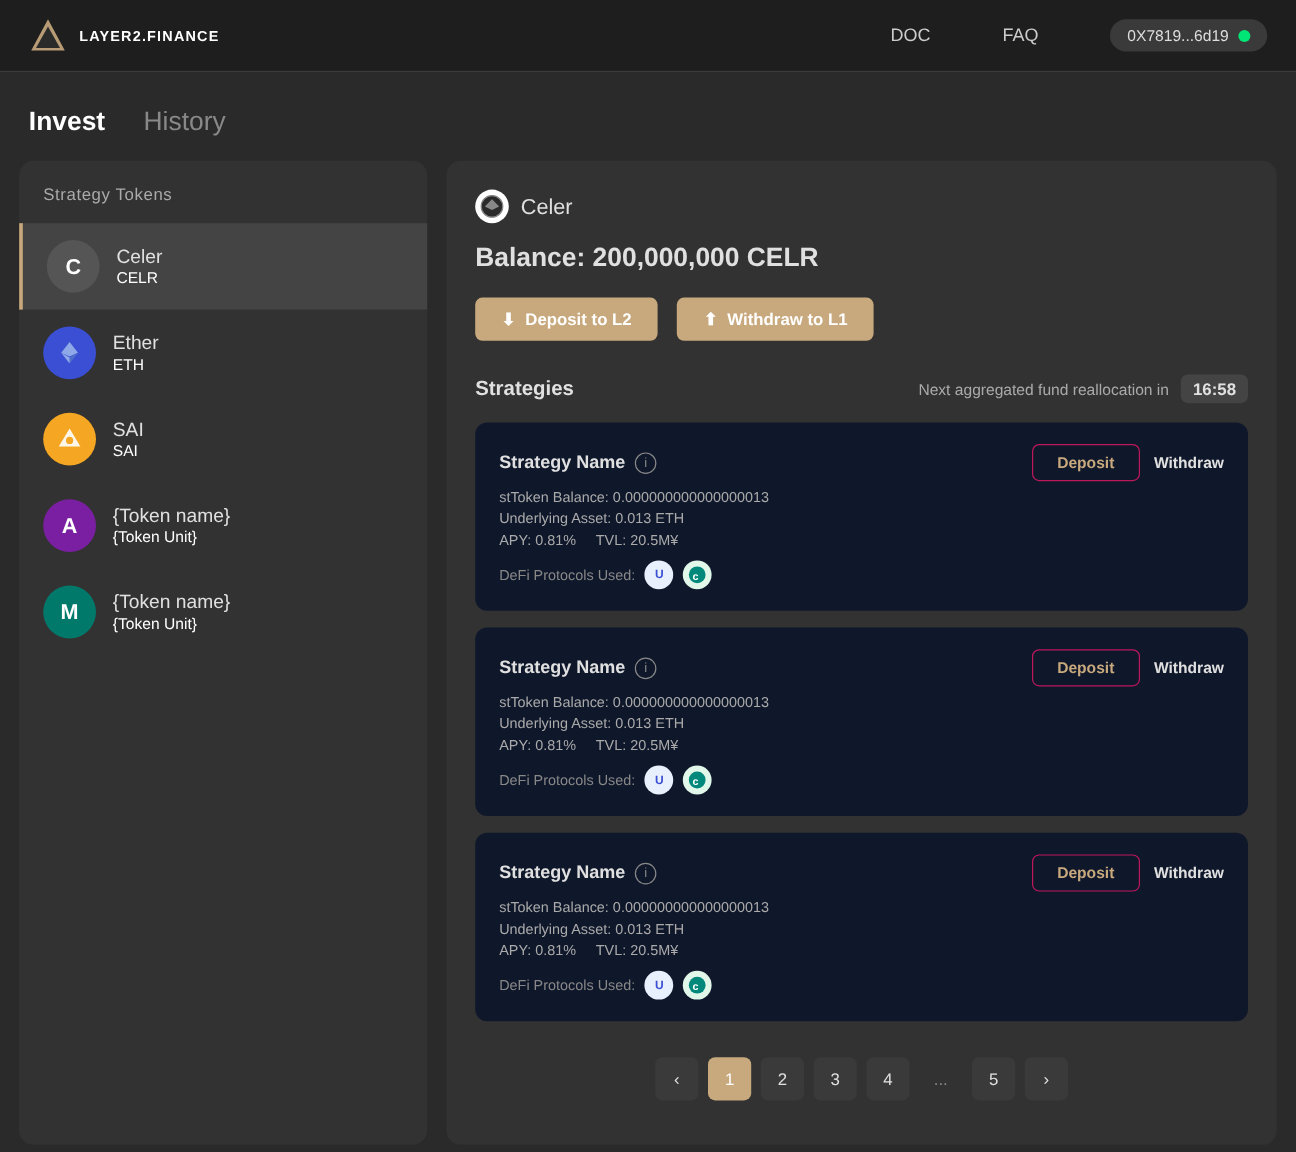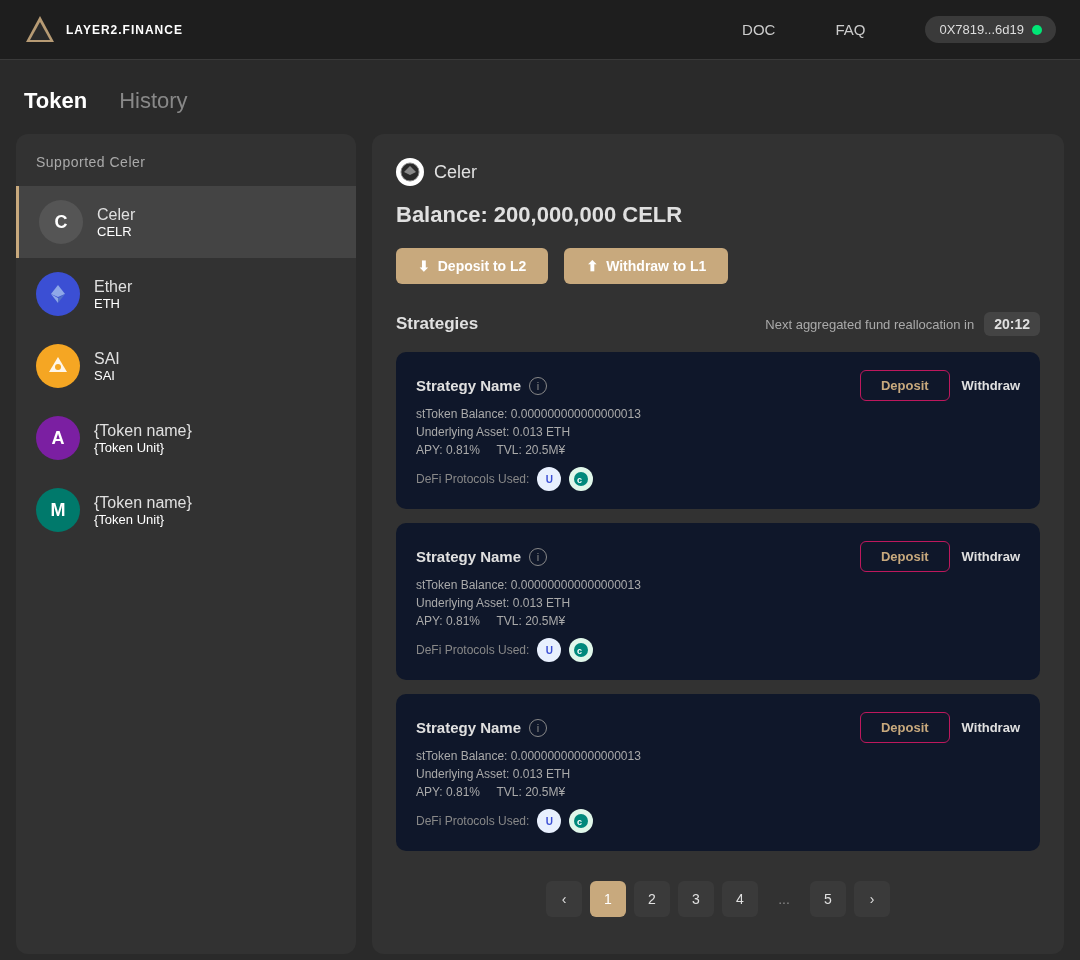--- a/index.html
+++ b/index.html
@@ -365,28 +365,28 @@
     <a href="#">DOC</a>
     <a href="#">FAQ</a>
     <div class="wallet-badge">
       <span>0X7819...6d19</span>
       <div class="wallet-dot"></div>
     </div>
   </div>
 </div>
 
 <div class="page-header">
-  <span class="page-tab">Token</span>
+  <span class="page-tab">Invest</span>
   <span class="page-tab inactive">History</span>
 </div>
 
 <div class="main-layout">
 
   <div class="sidebar">
-    <div class="sidebar-title">Supported Celer</div>
+    <div class="sidebar-title">Strategy Tokens</div>
 
     <div class="token-item active" style="border-left: 3px solid #c8a97d;">
       <div class="token-icon" style="background:#555;color:#fff;">C</div>
       <div class="token-info">
         <div class="name">Celer</div>
         <div class="symbol">CELR</div>
       </div>
     </div>
 
     <div class="token-item">
@@ -458,21 +458,21 @@
       <button class="btn-withdraw">
         <span>⬆</span>
         <span>Withdraw to L1</span>
       </button>
     </div>
 
     <div class="strategies-header">
       <span class="strategies-title">Strategies</span>
       <div class="realloc-info">
         <span>Next aggregated fund reallocation in</span>
-        <div class="timer-badge">20:12</div>
+        <div class="timer-badge">16:58</div>
       </div>
     </div>
 
     <div class="strategy-card">
       <div class="strategy-card-header">
         <div class="strategy-name-row">
           <span class="strategy-name">Strategy Name</span>
           <div class="info-icon">i</div>
         </div>
         <div class="strategy-card-actions">

